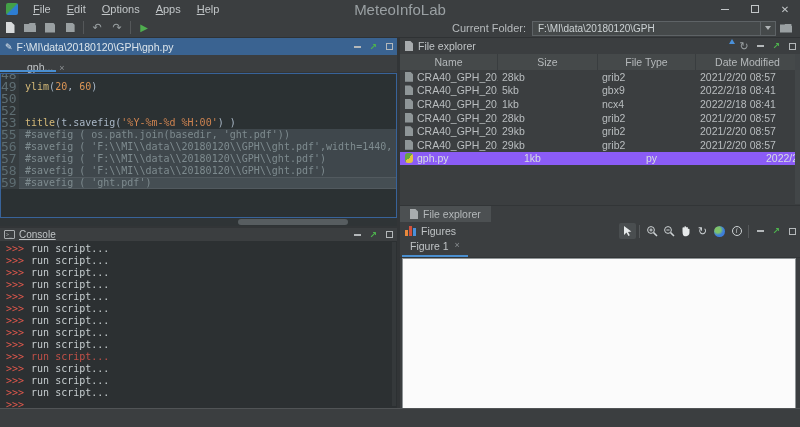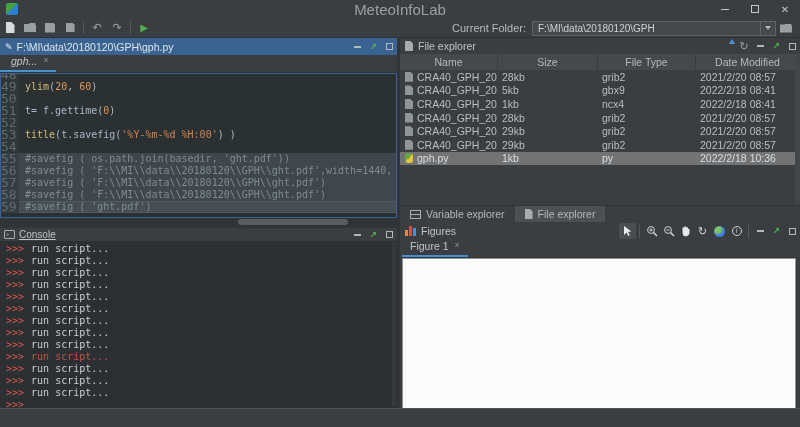--- a/index.html
+++ b/index.html
@@ -41,21 +41,21 @@
   .pbtn { width:16px; height:100%; display:flex; align-items:center; justify-content:center; }
   .pmin { width:7px; height:2px; background:#b4b8ba; }
   .pfloat { color:#4db34d; font-size:9px; font-weight:bold; }
   .pmax { width:7px; height:7px; border:1px solid #b4b8ba; }
   
   .editor-panel { position:absolute; left:0; top:38px; width:397px; height:188px; }
   .editor-header { position:absolute; left:0; top:0; width:100%; height:17px; background:#3a6391; display:flex; align-items:center; }
   .edit-ic { font-size:9px; color:#e8eef2; margin:0 4px 0 5px; }
   .editor-title { font-size:10.5px; color:#dbe4ea; white-space:nowrap; }
   .editor-tabbar { position:absolute; left:0; top:17px; width:100%; height:18px; background:#3b3e40; border-bottom:1px solid #323537; }
-  .etab { position:absolute; left:0; top:0; width:56px; height:18px; display:flex; align-items:flex-start; padding-left:11px;font-style:italic; }
+  .etab { position:absolute; left:0; top:0; width:56px; height:18px; display:flex; align-items:flex-end; padding-left:27px; }
   .etab-label { font-size:10.5px; color:#c0c4c6; }
   .tab-close { font-size:9px; color:#8a8f91; margin-left:6px; }
   .etab-underline { position:absolute; left:0; bottom:0; width:56px; height:2px; background:#4a8fd0; }
   .code-area { position:absolute; left:0; top:35px; width:397px; height:145px; background:#2b3133; border:1px solid #38639a; overflow:hidden; }
   .code-inner { position:absolute; left:0; top:-5px; right:0; }
   .cline { display:flex; height:12px; line-height:12px; font-family:"DejaVu Sans Mono",monospace; font-size:10px; white-space:pre; }
   .cline .gut { width:18px; flex:0 0 18px; background:#313638; color:#5e6d72; font-size:13px; text-align:right; padding-right:3px; }
   .cline .src { padding-left:6px; flex:1; overflow:hidden; }
   .cline.sel .src { background:#3f474c; }
   .cline.sel .gut { background:#373d40; }
@@ -84,21 +84,21 @@
   .exp-header .icon-page { margin:0 5px 0 5px; }
   .exp-title { font-size:10.5px; color:#bfc3c5; }
   .up-wrap { position:relative; width:10px; height:11px; }
   .up-arrow { position:absolute; right:-2px; top:-2px; width:0; height:0; border-left:3px solid transparent; border-right:3px solid transparent; border-bottom:5px solid #4a90d9; }
   .thead { position:absolute; left:0; top:16px; width:100%; height:16px; background:#45494a; display:grid; grid-template-columns:98px 100px 98px 1fr; }
   .th { font-size:10.5px; color:#b5b9bb; display:flex; align-items:center; justify-content:center; border-right:1px solid #393d3f; }
   .rows { position:absolute; left:0; top:32px; width:100%; }
   .frow { height:13.6px; display:grid; grid-template-columns:98px 100px 98px 1fr; align-items:center; font-size:10.5px; color:#b9bdbf; }
   .frow .c-name { display:flex; align-items:center; gap:4px; padding-left:5px; overflow:hidden; white-space:nowrap; }
   .frow .cell { padding-left:4px; white-space:nowrap; overflow:hidden; }
-  .frow.selected { background:#737373; color:#d7dde1; }
+  .frow.selected { background:#8b5cf6; color:#d7dde1;gap:22px; }
   .fico { width:8px; height:10px; flex:0 0 8px; background:#8f9698; clip-path:polygon(0 0,68% 0,100% 25%,100% 100%,0 100%); }
   .fico.py { clip-path:none; border-radius:3px; background:linear-gradient(135deg,#68a63f 50%,#e3c53f 50%); }
   .exp-scroll { position:absolute; right:0; top:16px; width:5px; bottom:18px; background:#424648; }
   .bottom-tabs { position:absolute; left:0; bottom:0; width:100%; height:17px; background:#3b3e40; border-top:1px solid #323537; display:flex; }
   .btab { display:flex; align-items:center; gap:5px; padding:0 10px; font-size:10.5px; color:#b4b8ba; height:100%; }
   .btab.active { background:#4c5052; }
   .icon-grid { width:11px; height:9px; border:1px solid #a8acae; background:linear-gradient(transparent 3px,#a8acae 3px,#a8acae 4px,transparent 4px); }
   
   .figures-panel { position:absolute; left:400px; top:222px; width:400px; height:186px; background:#3b3e40; }
   .fig-header { position:absolute; left:0; top:0; width:100%; height:18px; display:flex; align-items:center; }
@@ -124,20 +124,27 @@
   .mem-fill { position:absolute; left:0; top:0; bottom:0; width:18%; background:#4f86c6; }
   .mem-label { position:absolute; left:0; right:0; top:0; bottom:0; text-align:center; font-size:9.5px; line-height:12px; color:#2e2e2e; }
 </style>
 </head>
 <body>
 
 <div id="app">
 
   <div class="titlebar">
     <div class="logo"></div>
+    <div id="menus" style="display: flex;">
+        <div class="menu-item"><u>F</u>ile</div>
+        <div class="menu-item"><u>E</u>dit</div>
+        <div class="menu-item"><u>O</u>ptions</div>
+        <div class="menu-item"><u>A</u>pps</div>
+        <div class="menu-item"><u>H</u>elp</div>
+      </div>
     <div class="win-title">MeteoInfoLab</div>
     <div class="win-controls">
       <div class="win-btn">
           <span class="shape-min"></span>
         </div>
       <div class="win-btn">
           <span class="shape-max"></span>
         </div>
       <div class="win-btn">✕</div>
     </div>
@@ -202,24 +209,22 @@
         <span class="etab-label">gph...</span>
         <span class="tab-close">×</span>
       </div>
       <div class="etab-underline"></div>
     </div>
     <div class="code-area">
       <div class="code-inner" id="code-lines">
           <div class="cline"><span class="gut">48</span><span class="src"></span></div>
           <div class="cline"><span class="gut">49</span><span class="src"><span class="tok-id">ylim</span><span class="tok-pl">(</span><span class="tok-num">20</span><span class="tok-pl">, </span><span class="tok-num">60</span><span class="tok-pl">)</span></span></div>
           <div class="cline"><span class="gut">50</span><span class="src"></span></div>
-          <div class="cline"><span class="gut">51</span><span class="src"><span class="tok-pl">t= f.gettime(</span><span class="tok-num">0</span><span class="tok-pl">)</span></span></div>
           <div class="cline"><span class="gut">52</span><span class="src"></span></div>
           <div class="cline"><span class="gut">53</span><span class="src"><span class="tok-id">title</span><span class="tok-pl">(t.savefig(</span><span class="tok-str">'%Y-%m-%d %H:00'</span><span class="tok-pl">) )</span></span></div>
-          <div class="cline"><span class="gut">54</span><span class="src"></span></div>
           <div class="cline sel"><span class="gut">55</span><span class="src"><span class="tok-com">#savefig ( os.path.join(basedir, 'ght.pdf'))</span></span></div>
           <div class="cline sel"><span class="gut">56</span><span class="src"><span class="tok-com">#savefig ( 'F:\\MI\\data\\20180120\\GPH\\ght.pdf',width=1440, dpi=720, dpi</span></span></div>
           <div class="cline sel"><span class="gut">57</span><span class="src"><span class="tok-com">#savefig ( 'F:\\MI\\data\\20180120\\GPH\\ght.pdf')</span></span></div>
           <div class="cline sel"><span class="gut">58</span><span class="src"><span class="tok-com">#savefig ( 'F:\\MI\\data\\20180120\\GPH\\ght.pdf')</span></span></div>
           <div class="cline sel cur"><span class="gut">59</span><span class="src"><span class="tok-com">#savefig ( 'ght.pdf')</span></span></div>
         </div>
     </div>
     <div class="hscroll">
         <div class="hthumb"></div>
       </div>
@@ -350,24 +355,20 @@
             <span class="fico py"></span>
             <span>gph.py</span>
           </div>
           <div class="cell">1kb</div>
           <div class="cell">py</div>
           <div class="cell">2022/2/18 10:36</div>
         </div>
       </div>
     <div class="exp-scroll"></div>
     <div class="bottom-tabs" id="bottom-tabs">
-        <div class="btab">
-          <span class="icon-grid"></span>
-          <span>Variable explorer</span>
-        </div>
         <div class="btab active">
           <span class="icon-page"></span>
           <span>File explorer</span>
         </div>
       </div>
   </div>
 
   <div class="figures-panel">
     <div class="fig-header">
       <span class="icon-chart">

